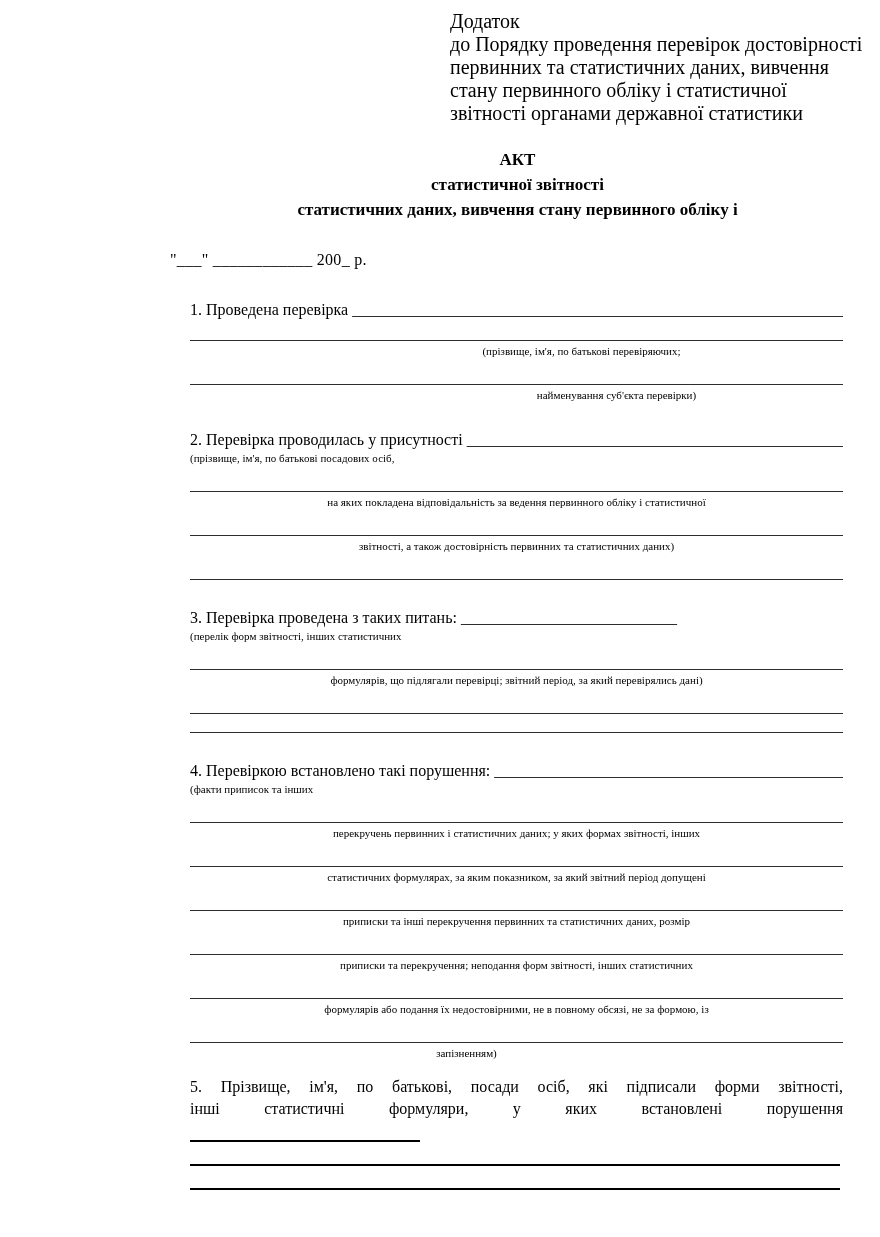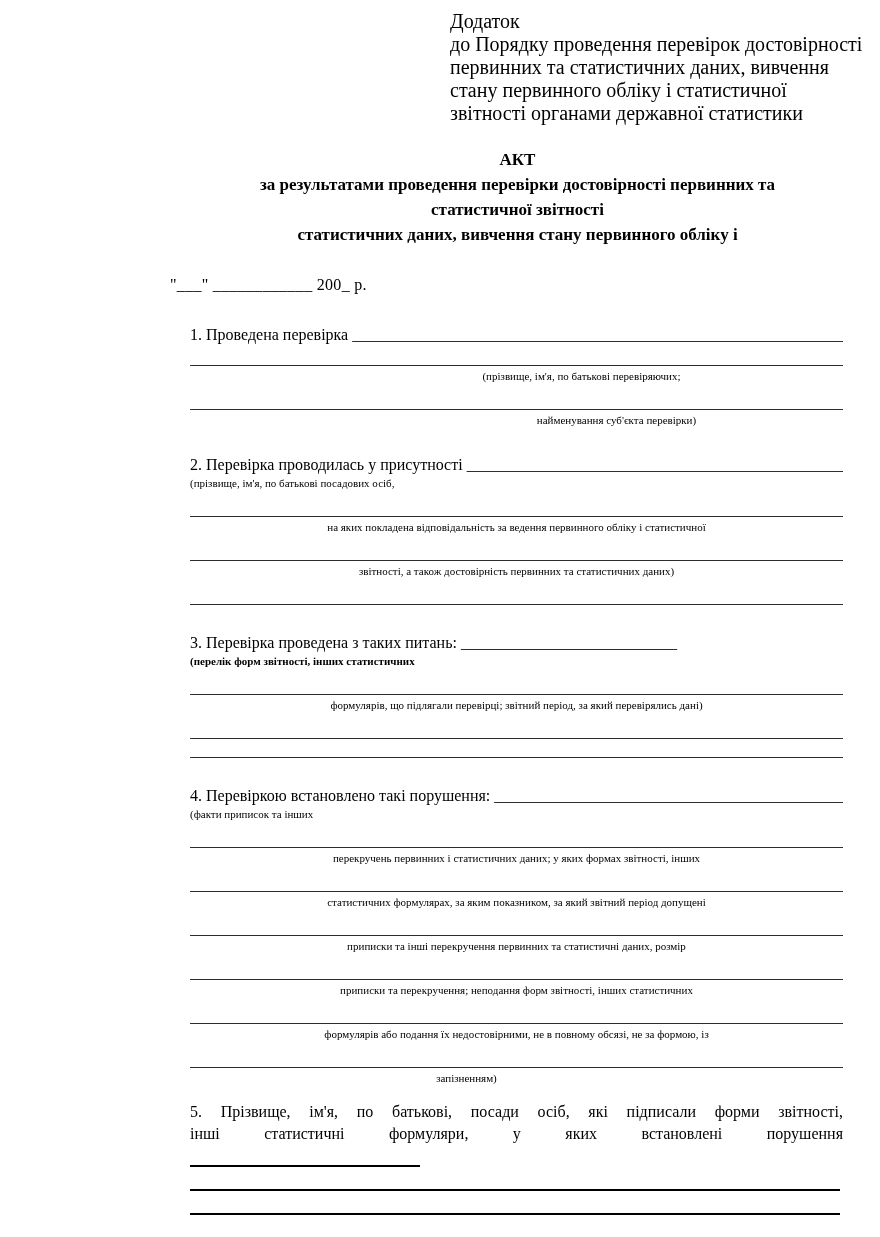--- a/index.html
+++ b/index.html
@@ -34,21 +34,21 @@
   
   .fline{height:19px;line-height:19px;overflow:hidden;white-space:nowrap;margin-top:0;}
   .fline.mt{margin-top:4px;}
 
   
   .cap{font-size:11px;line-height:17px;text-align:center;margin-bottom:8px;}
   .cap.s1c1{padding-left:130px;}
   .cap.s1c2{padding-left:200px;}
   .cap.right{text-align:left;}
   .cap.overhang{margin-right:-20px;}
-  .cap.overhang-sm{margin-right:-8px;font-weight:bold;}
+  .cap.overhang-sm{margin-right:-8px;}
   .cap.shift-left{padding-right:100px;}
 
   
   .just{line-height:22px;text-align:justify;text-align-last:justify;}
 
   
   .sline{border-bottom:2px solid #000;height:0;}
   .sline.short{width:230px;margin-top:20px;}
   .sline.long{width:650px;margin-top:22px;}
 </style>
@@ -60,21 +60,20 @@
   <div class="annex">
     <div>Додаток</div>
     <div>до Порядку проведення перевірок достовірності</div>
     <div>первинних та статистичних даних, вивчення</div>
     <div>стану первинного обліку і статистичної</div>
     <div>звітності органами державної статистики</div>
   </div>
 
   <div class="title">
     <div>АКТ</div>
-    <div>за результатами проведення перевірки достовірності первинних та</div>
     <div>статистичної звітності</div>
     <div>статистичних даних, вивчення стану первинного обліку і</div>
   </div>
 
   <div class="date">"___" ____________ 200_ р.</div>
 
   <div class="content">
 
     <div class="sec sec-gap-lg">
       <div class="r1">
@@ -116,21 +115,21 @@
       <div class="r1">
         <span class="lbl">4. Перевіркою встановлено такі порушення:</span>
         <span class="fillwrap">&nbsp;<span>________________________________________________________________________________</span></span>
       </div>
       <div class="cap right">(факти приписок та інших</div>
       <div class="fline">__________________________________________________________________________________________</div>
       <div class="cap">перекручень первинних і статистичних даних; у яких формах звітності, інших</div>
       <div class="fline">__________________________________________________________________________________________</div>
       <div class="cap">статистичних формулярах, за яким показником, за який звітний період допущені</div>
       <div class="fline">__________________________________________________________________________________________</div>
-      <div class="cap">приписки та інші перекручення первинних та статистичні даних, розмір</div>
+      <div class="cap">приписки та інші перекручення первинних та статистичних даних, розмір</div>
       <div class="fline">__________________________________________________________________________________________</div>
       <div class="cap">приписки та перекручення; неподання форм звітності, інших статистичних</div>
       <div class="fline">__________________________________________________________________________________________</div>
       <div class="cap">формулярів або подання їх недостовірними, не в повному обсязі, не за формою, із</div>
       <div class="fline">__________________________________________________________________________________________</div>
       <div class="cap shift-left">запізненням)</div>
     </div>
 
     <div class="sec" style="margin-top:14px;">
       <div class="just">5. Прізвище, ім'я, по батькові, посади осіб, які підписали форми звітності,</div>

